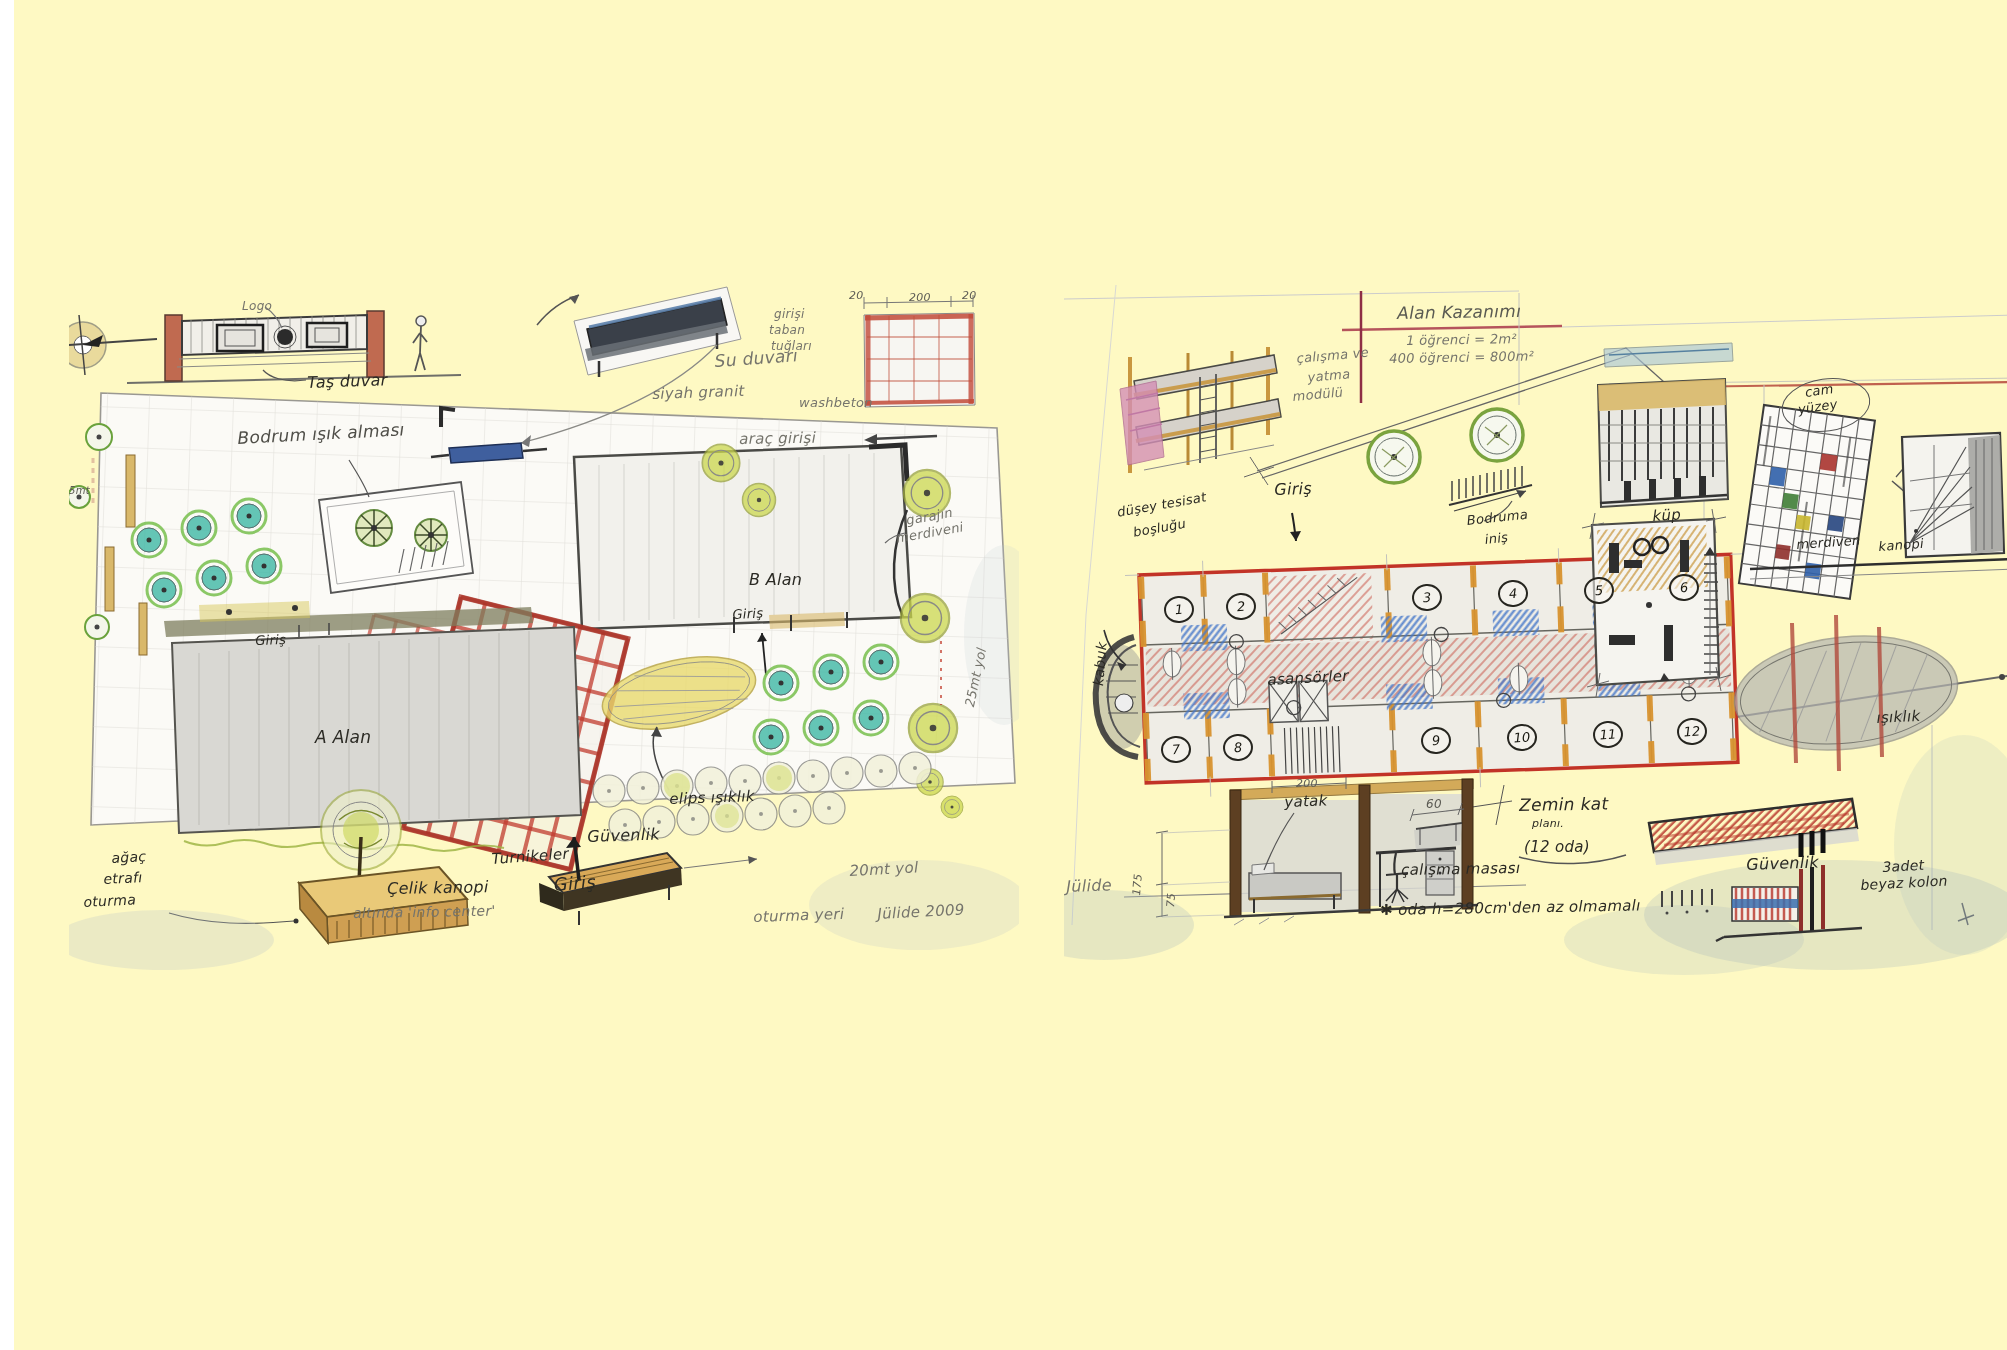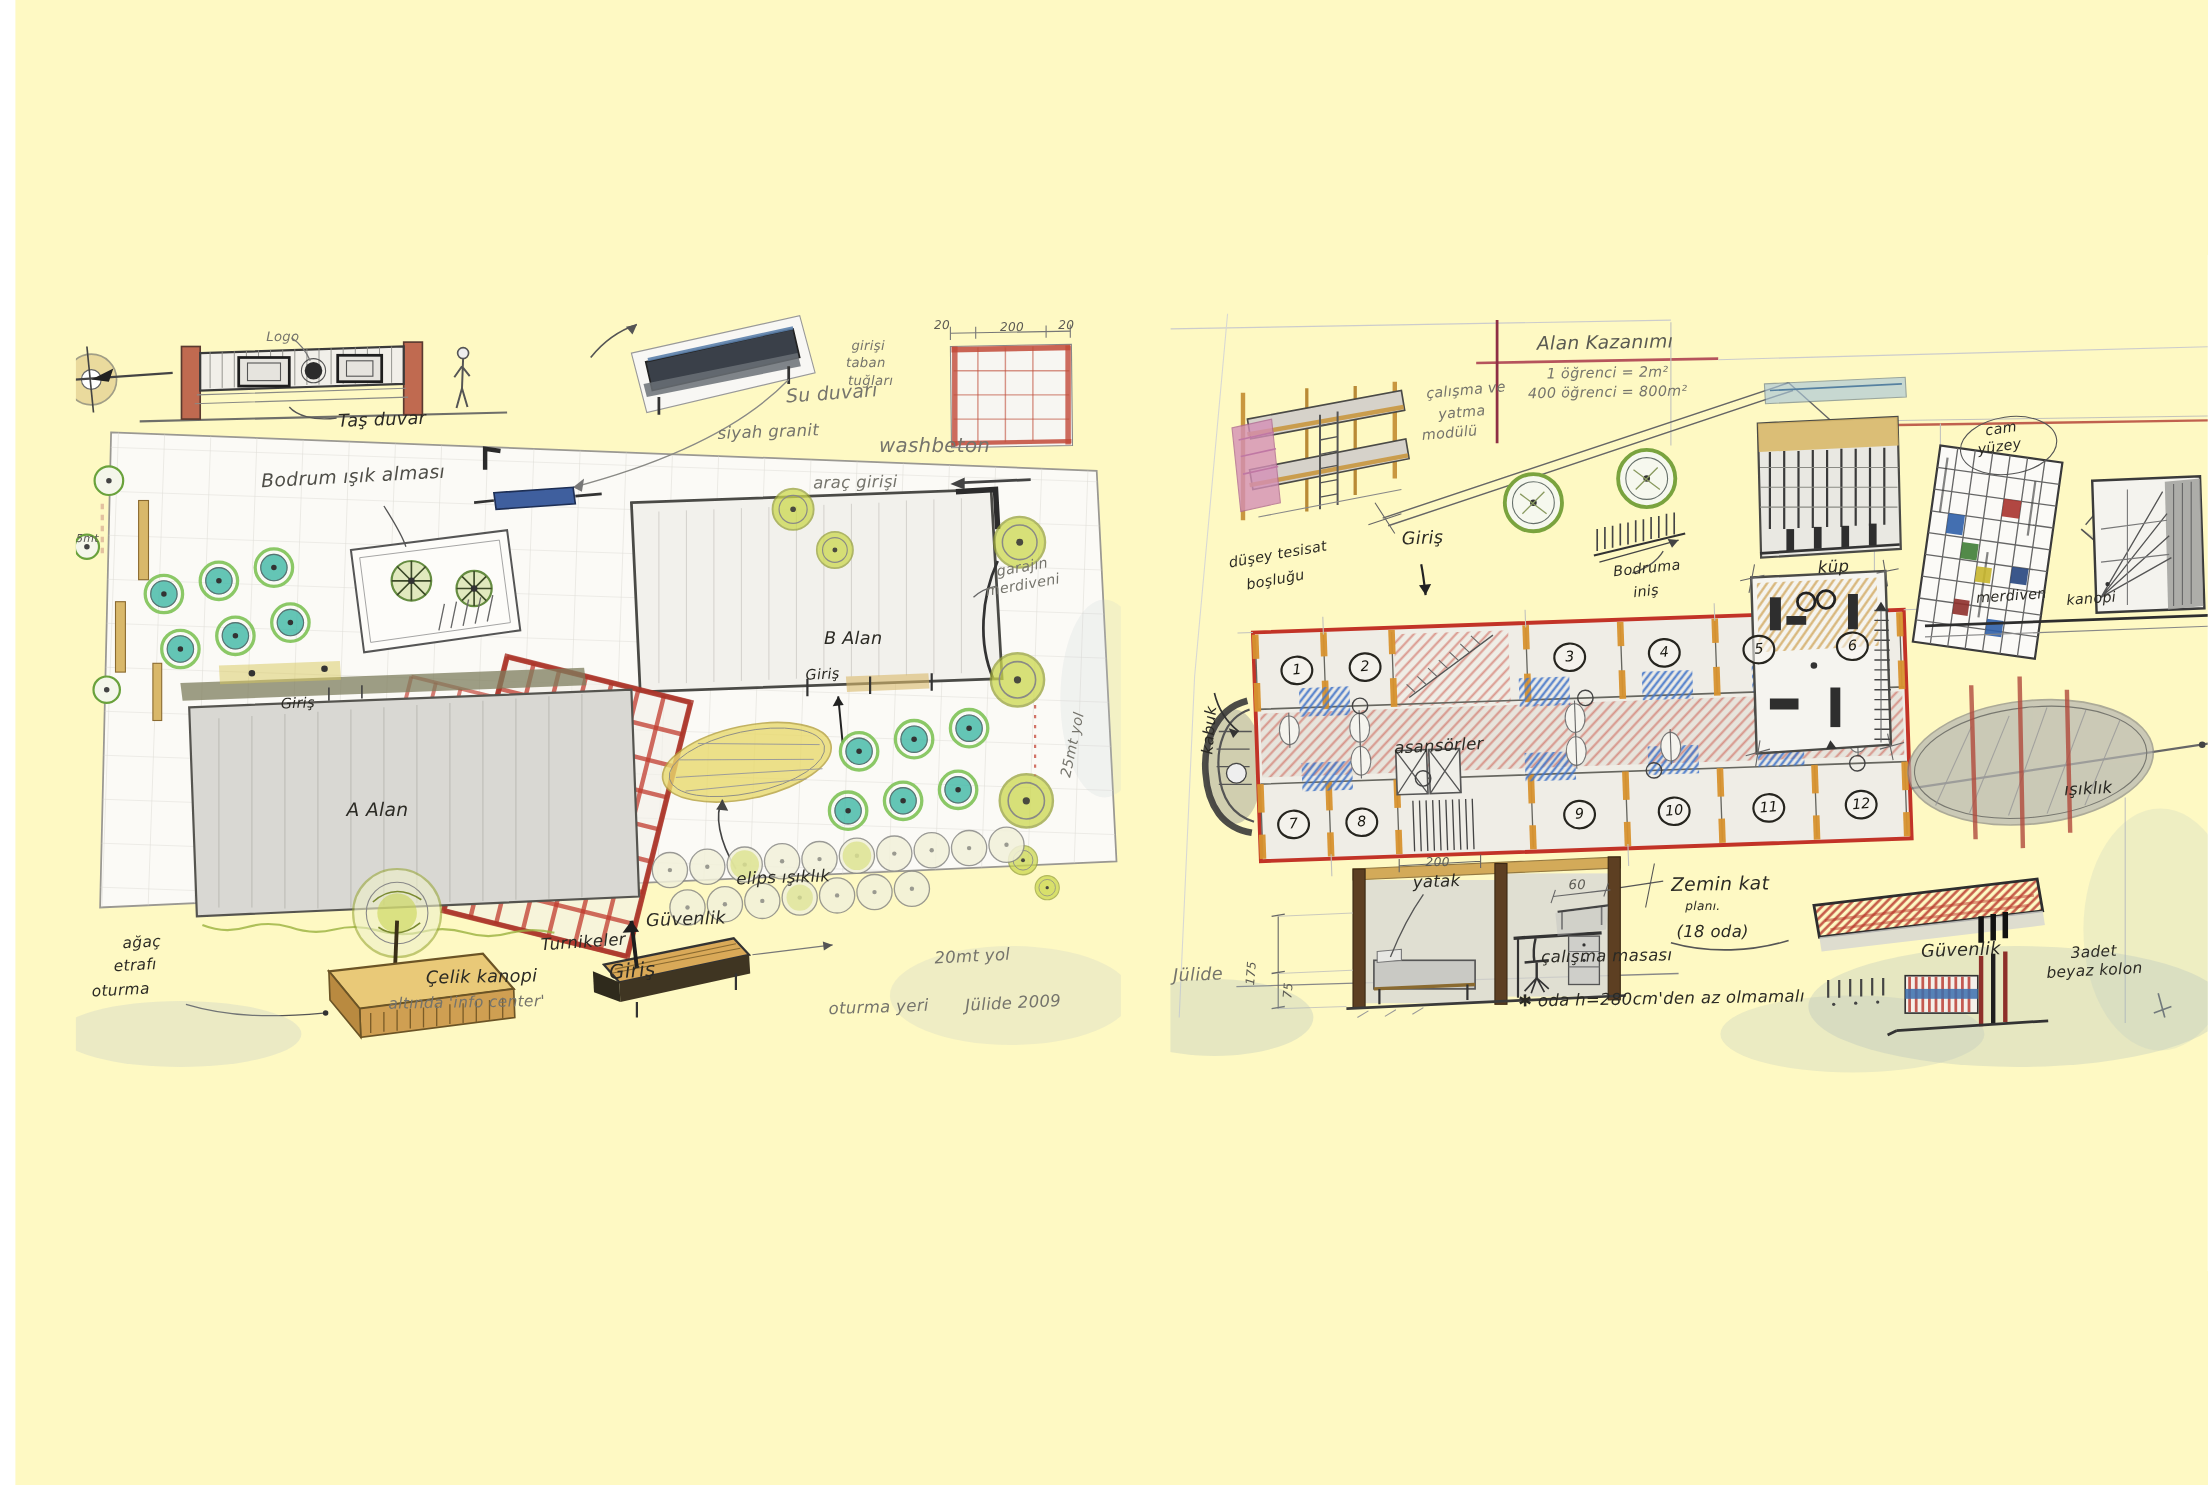--- a/index.html
+++ b/index.html
@@ -276,21 +276,21 @@
     </svg>
 
     <div class="lbl pencil" style="left:173px;top:14px;font-size:12px;">Logo</div>
     <div class="lbl ink" style="left:238px;top:88px;font-size:16px;transform:rotate(-2deg);">Taş duvar</div>
     <div class="lbl" style="left:168px;top:143px;font-size:17px;color:#4f4e48;transform:rotate(-3deg);">Bodrum ışık alması</div>
     <div class="lbl pencil" style="left:645px;top:66px;font-size:17px;transform:rotate(-4deg);">Su duvarı</div>
     <div class="lbl pencil" style="left:583px;top:100px;font-size:15px;transform:rotate(-2deg);">siyah granit</div>
     <div class="lbl pencil" style="left:705px;top:22px;font-size:12px;">girişi</div>
     <div class="lbl pencil" style="left:700px;top:38px;font-size:12px;">taban</div>
     <div class="lbl pencil" style="left:702px;top:54px;font-size:12px;">tuğları</div>
-    <div class="lbl pencil" style="left:730px;top:110px;font-size:18px;">washbeton</div>
+    <div class="lbl pencil" style="left:730px;top:110px;font-size:13px;">washbeton</div>
     <div class="lbl dim" style="left:780px;top:4px;font-size:11px;">20</div>
     <div class="lbl dim" style="left:840px;top:6px;font-size:11px;">200</div>
     <div class="lbl dim" style="left:893px;top:4px;font-size:11px;">20</div>
     <div class="lbl pencil" style="left:670px;top:145px;font-size:15px;transform:rotate(-1deg);">araç girişi</div>
     <div class="lbl pencil" style="left:836px;top:228px;font-size:13px;transform:rotate(-10deg);">garajın</div>
     <div class="lbl pencil" style="left:826px;top:246px;font-size:13px;transform:rotate(-10deg);">merdiveni</div>
     <div class="lbl ink" style="left:680px;top:285px;font-size:16px;">B Alan</div>
     <div class="lbl ink" style="left:663px;top:322px;font-size:13px;transform:rotate(-3deg);">Giriş</div>
     <div class="lbl pencil" style="left:893px;top:420px;font-size:13px;transform:rotate(-78deg);">25mt yol</div>
     <div class="lbl ink" style="left:186px;top:348px;font-size:13px;transform:rotate(-2deg);">Giriş</div>
@@ -614,21 +614,21 @@
     <div class="lbl ink" style="left:740px;top:100px;font-size:13px;transform:rotate(-8deg);">cam</div>
     <div class="lbl ink" style="left:733px;top:117px;font-size:13px;transform:rotate(-8deg);">yüzey</div>
     <div class="lbl ink" style="left:732px;top:252px;font-size:13px;transform:rotate(-4deg);">merdiven</div>
     <div class="lbl ink" style="left:814px;top:254px;font-size:13px;transform:rotate(-4deg);">kanopi</div>
     <div class="lbl ink" style="left:203px;top:386px;font-size:15px;transform:rotate(-3deg);">asansörler</div>
     <div class="lbl dim" style="left:232px;top:492px;font-size:11px;">200</div>
     <div class="lbl ink" style="left:220px;top:508px;font-size:15px;transform:rotate(-2deg);">yatak</div>
     <div class="lbl dim" style="left:362px;top:512px;font-size:12px;">60</div>
     <div class="lbl ink" style="left:455px;top:510px;font-size:17px;transform:rotate(-1deg);">Zemin kat</div>
     <div class="lbl ink" style="left:468px;top:532px;font-size:11px;">planı.</div>
-    <div class="lbl ink" style="left:460px;top:553px;font-size:15px;">(18 oda)</div>
+    <div class="lbl ink" style="left:460px;top:553px;font-size:15px;">(12 oda)</div>
     <div class="lbl ink" style="left:337px;top:576px;font-size:15px;transform:rotate(-1deg);">çalışma masası</div>
     <div class="lbl ink" style="left:316px;top:616px;font-size:15px;transform:rotate(-1deg);">✱ oda h=280cm'den az olmamalı</div>
     <div class="lbl dim" style="left:66px;top:610px;font-size:11px;transform:rotate(-85deg);">175</div>
     <div class="lbl dim" style="left:100px;top:622px;font-size:11px;transform:rotate(-85deg);">75</div>
     <div class="lbl ink" style="left:682px;top:570px;font-size:16px;transform:rotate(-2deg);">Güvenlik</div>
     <div class="lbl ink" style="left:818px;top:574px;font-size:14px;transform:rotate(-3deg);">3adet</div>
     <div class="lbl ink" style="left:796px;top:592px;font-size:14px;transform:rotate(-3deg);">beyaz kolon</div>
     <div class="lbl ink" style="left:812px;top:424px;font-size:15px;transform:rotate(-3deg);">ışıklık</div>
     <div class="lbl pencil" style="left:2px;top:592px;font-size:16px;transform:rotate(-2deg);">Jülide</div>
 

